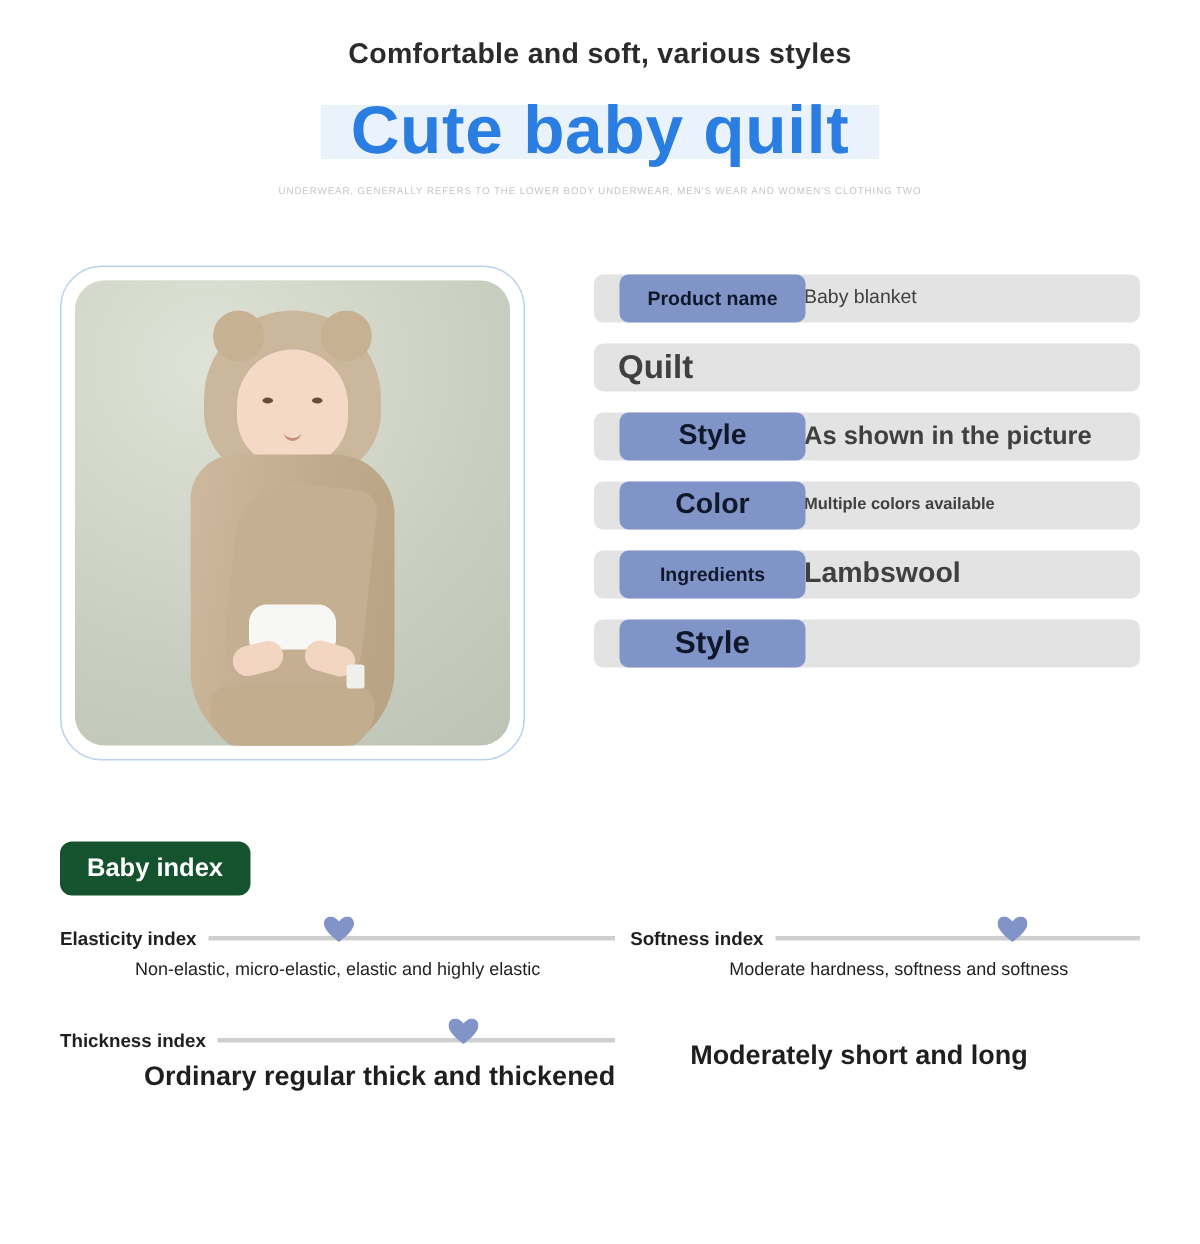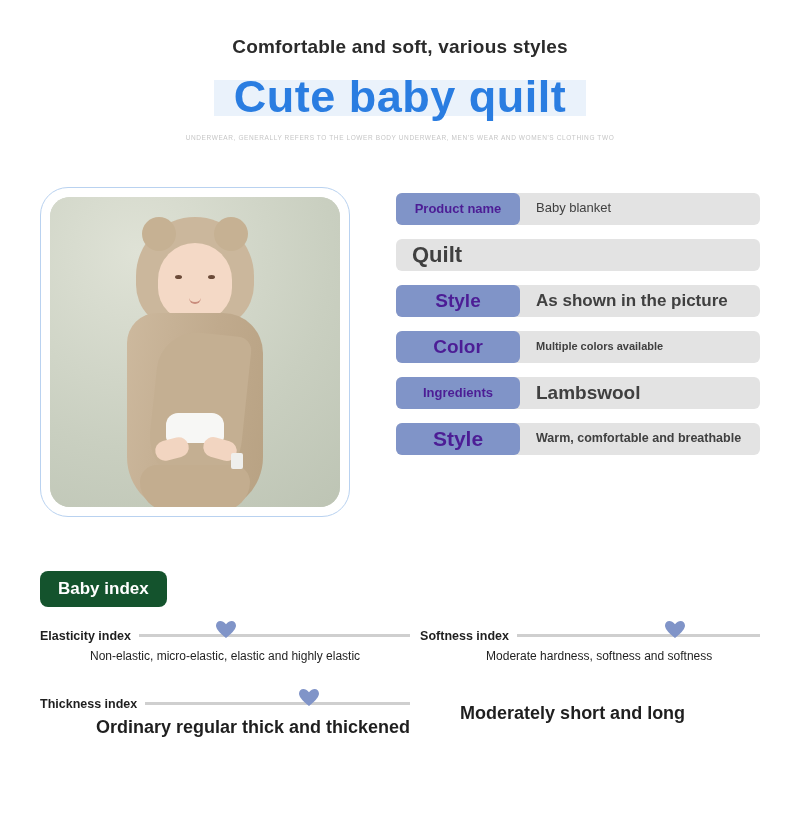--- a/index.html
+++ b/index.html
@@ -12,21 +12,21 @@
     background: #ffffff;
     font-family: "Liberation Sans", sans-serif;
     color: #222;
     overflow: hidden;
     position: relative;
   }
 
   
   .header {
     text-align: center;
-    padding-top: 36px;
+    padding-top: 26px;
   }
   .header-sub {
     font-size: 19px;
     font-weight: bold;
     color: #2b2b2b;
     letter-spacing: 0.2px;
   }
   .header-title-wrap {
     position: relative;
     display: inline-block;
@@ -219,26 +219,26 @@
     display: flex;
     align-items: center;
     background: #e3e3e3;
     border-radius: 6px;
     height: 32px;
     margin-bottom: 14px;
     position: relative;
   }
   .spec-label {
     position: relative;
-    left: 0;
+    left: 17px;
     min-width: 124px;
     height: 32px;
     background: #8094c8;
     border-radius: 6px;
-    color: #4c1d95;
+    color: #0f172a;
     display: flex;
     align-items: center;
     justify-content: center;
     text-align: left;
     box-sizing: border-box;
     padding: 0 8px;
     flex: 0 0 124px;
   }
   .spec-value {
     padding-left: 16px;
@@ -382,21 +382,20 @@
       <div class="spec-value">Multiple colors available</div>
     </div>
 
     <div class="spec-row r4">
       <div class="spec-label">Ingredients</div>
       <div class="spec-value">Lambswool</div>
     </div>
 
     <div class="spec-row r5">
       <div class="spec-label">Style</div>
-      <div class="spec-value">Warm, comfortable and breathable</div>
     </div>
 
   </div>
 </div>
 
 <div class="index-section">
   <div class="index-badge">Baby index</div>
 
   <div class="index-grid">
 

